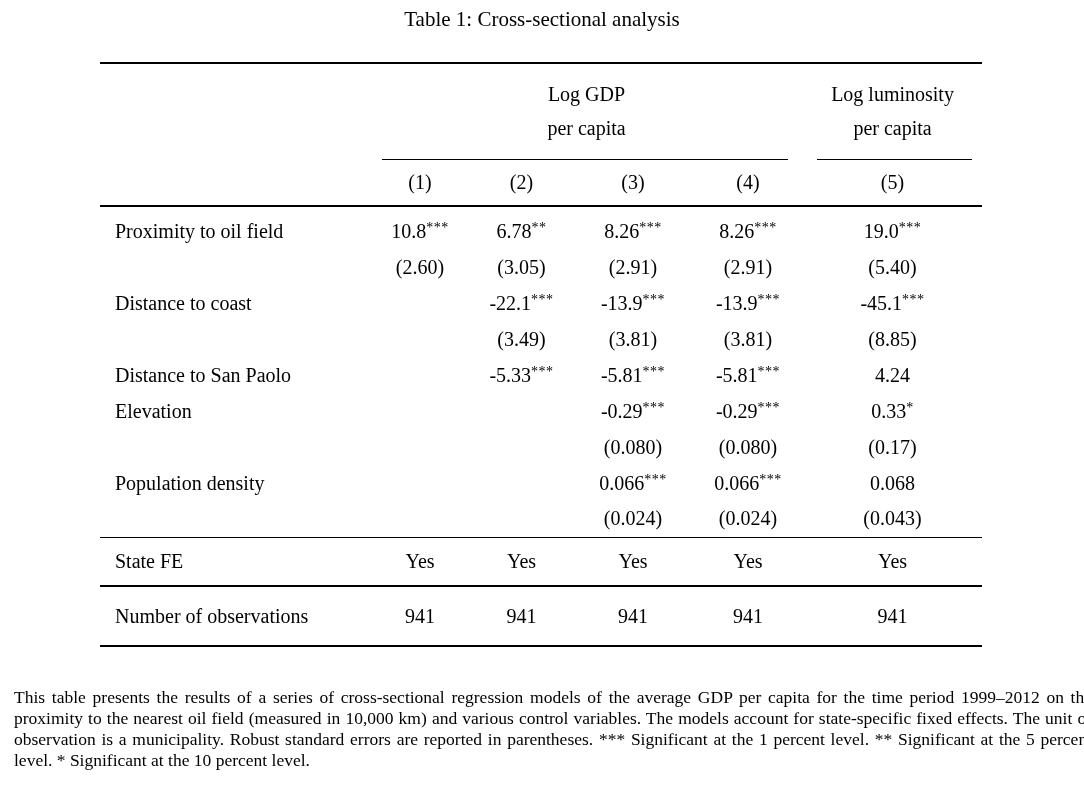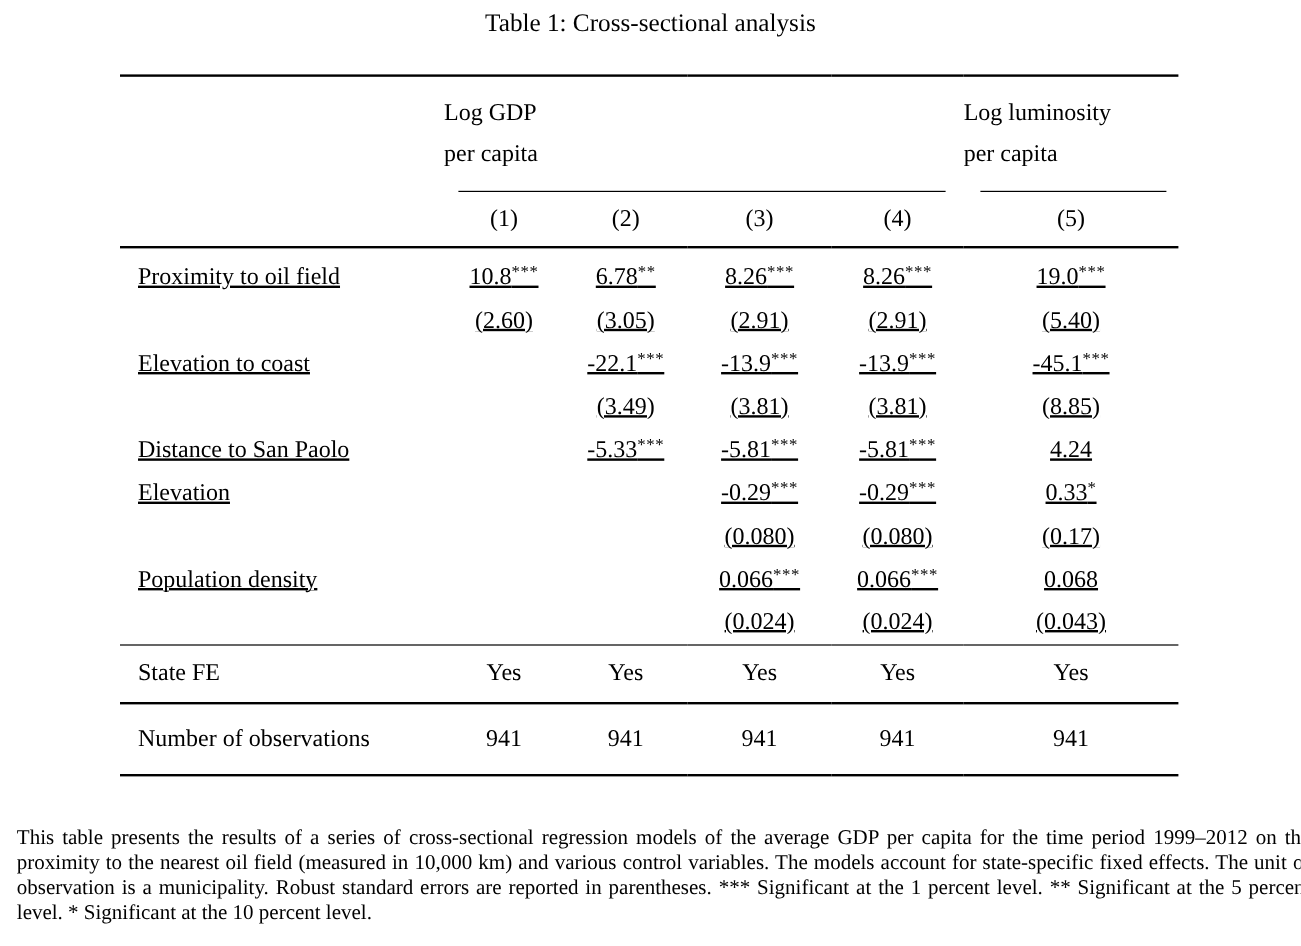--- a/index.html
+++ b/index.html
@@ -29,34 +29,34 @@
     position: absolute;
     left: 100px;
     top: 62px;
     width: 882px;
     border-collapse: collapse;
     table-layout: fixed;
     font-size: 20px;
     border-top: 2px solid #000;
   }
   table.reg td { vertical-align: middle; }
-  .spanner-row td { height: 95px; }
+  .spanner-row td { height: 95px; text-align: center; }
   .spanner-line { line-height: 34px; }
   .cmid-row td { height: 2px; line-height: 0; padding: 0; }
   .cmid { border-top: 1px solid #000; height: 0; }
   .cmid-gdp { margin: 0 15px 0 12px; }
   .cmid-lum { margin: 0 10px 0 14px; }
   .colnum-row td {
     height: 46px;
     text-align: center;
     border-bottom: 2px solid #000;
   }
   .lbl { text-align: left; padding-left: 15px; }
   .num { text-align: center; }
-  .est-row td, .se-row td { height: 36px; text-decoration: underline; }
+  .est-row td, .se-row td { height: 36px; }
   .first-var td { height: 43px; padding-top: 7px; }
   .stars {
     font-size: 14px;
     vertical-align: 6px;
     letter-spacing: 0.5px;
   }
   .statefe-row td {
     height: 49px;
     border-top: 1px solid #000;
     margin-top: 32px;
@@ -137,21 +137,21 @@
     <tr class="se-row">
       <td class="lbl"></td>
       <td class="num">(2.60)</td>
       <td class="num">(3.05)</td>
       <td class="num">(2.91)</td>
       <td class="num">(2.91)</td>
       <td class="num">(5.40)</td>
     </tr>
 
     <tr class="est-row">
-      <td class="lbl">Elevation to coast</td>
+      <td class="lbl">Distance to coast</td>
       <td class="num"><span></span><span class="stars"></span></td>
       <td class="num"><span>-22.1</span><span class="stars">***</span></td>
       <td class="num"><span>-13.9</span><span class="stars">***</span></td>
       <td class="num"><span>-13.9</span><span class="stars">***</span></td>
       <td class="num"><span>-45.1</span><span class="stars">***</span></td>
     </tr>
     <tr class="se-row">
       <td class="lbl"></td>
       <td class="num"></td>
       <td class="num">(3.49)</td>

